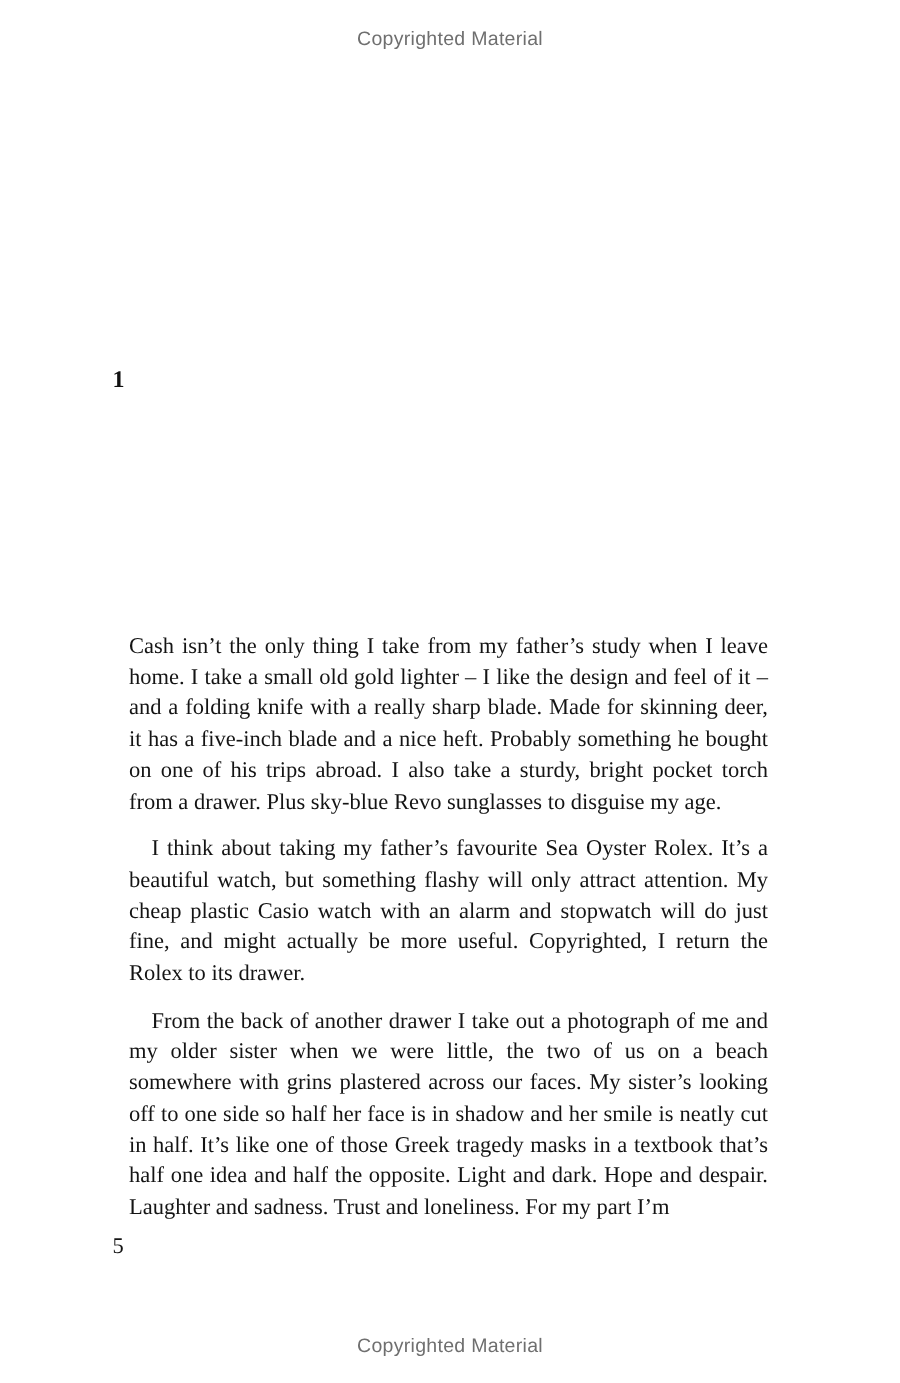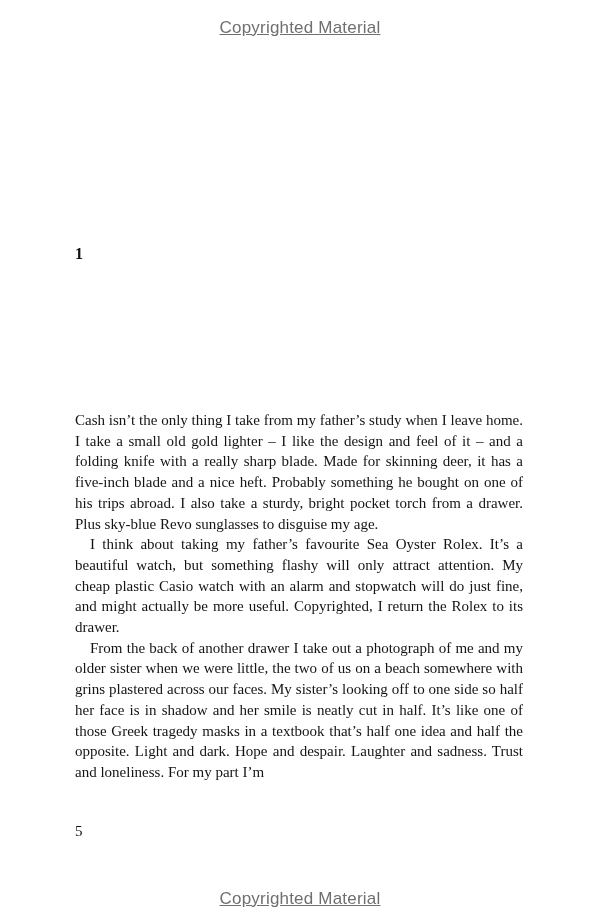--- a/index.html
+++ b/index.html
@@ -15,24 +15,23 @@
     overflow: hidden;
     font-family: "Liberation Serif", serif;
     color: #1a1a1a;
   }
   .notice {
     position: absolute;
     left: 0;
     width: 100%;
     text-align: center;
     font-family: "Liberation Sans", sans-serif;
-    font-size: 17px;
+    font-size: 13px;
     color: #6f6f6f;
     letter-spacing: 0.2px;
-    text-decoration: underline;
   }
   .notice.top { top: 18px; }
   .notice.bottom { top: 889px; }
   .chapter {
     position: absolute;
     left: 75px;
     top: 245px;
     font-size: 16px;
     font-weight: bold;
     color: #111111;
@@ -41,21 +40,21 @@
     position: absolute;
     left: 75px;
     top: 410px;
     width: 448px;
     text-align: justify;
     font-size: 15px;
     line-height: 20.7px;
     color: #141414;
   }
   .body-text p {
-    margin: 0;
+    margin: 11px;
     padding: 0;
   }
   .body-text p.indent {
     text-indent: 15px;
   }
   .page-number {
     position: absolute;
     left: 75px;
     top: 823px;
     font-size: 15px;

